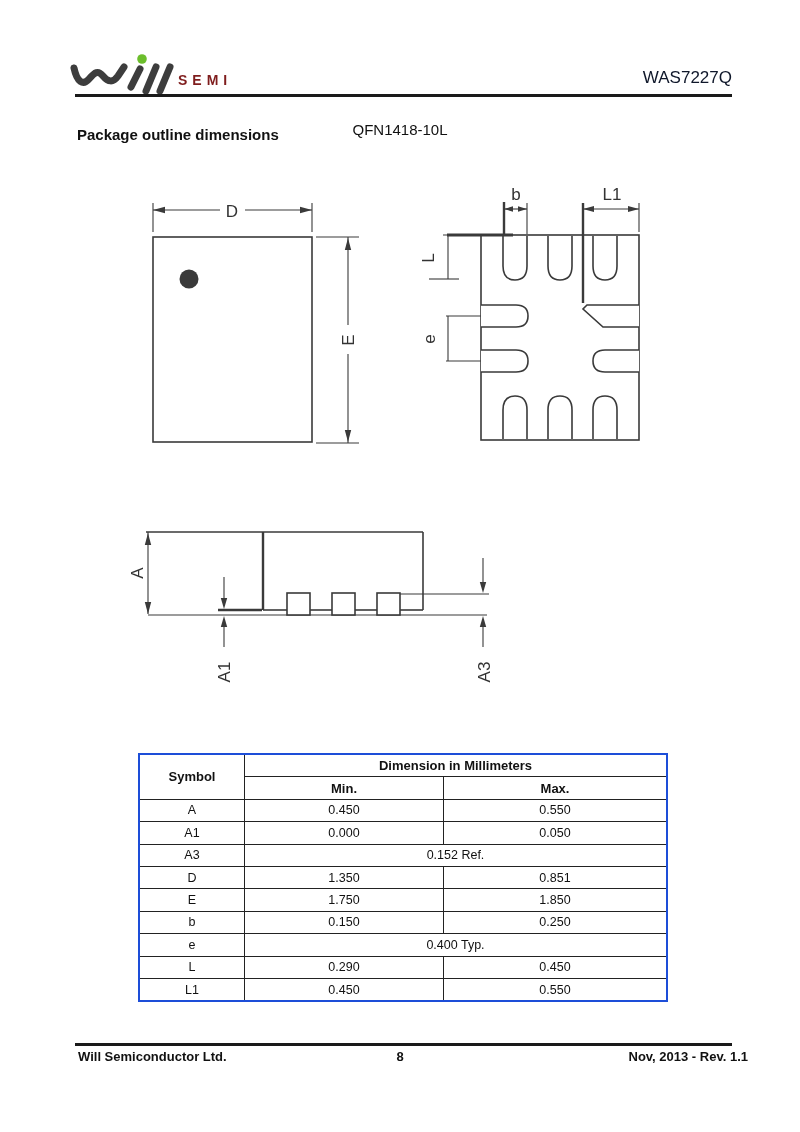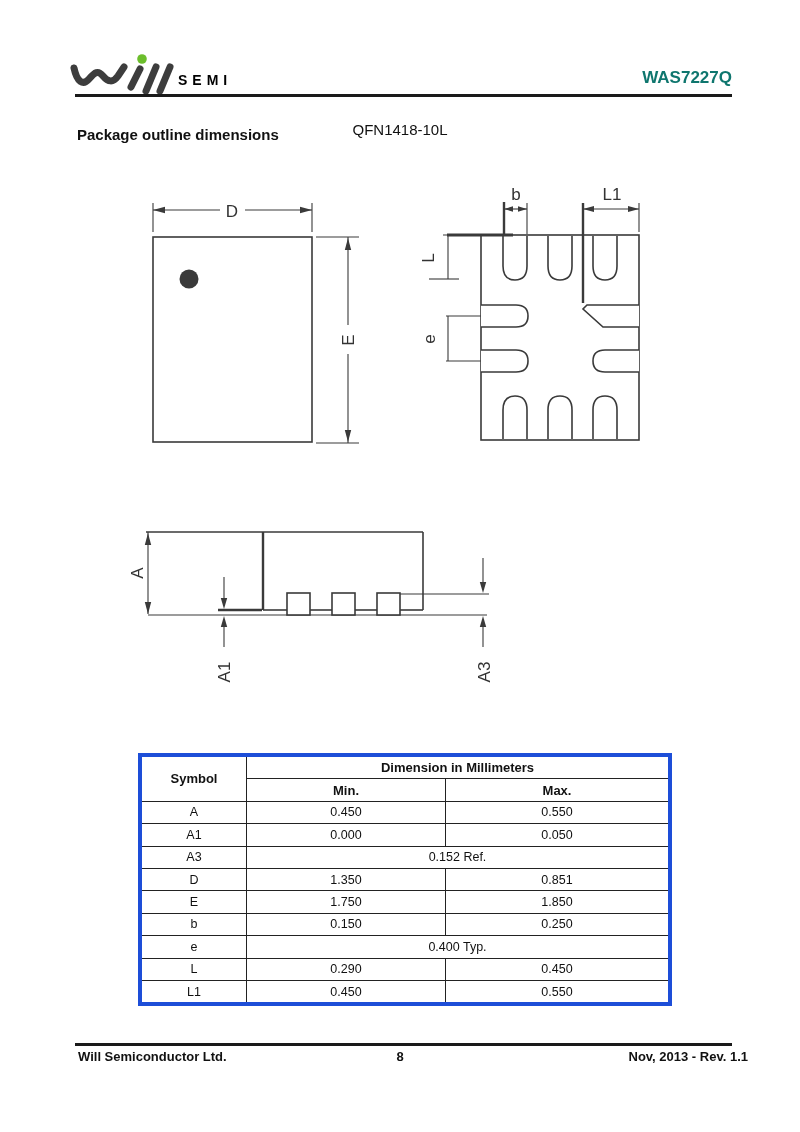--- a/index.html
+++ b/index.html
@@ -1,41 +1,41 @@
 <!DOCTYPE html>
 <html><head>
 <meta charset="utf-8">
 <style>
   html,body{margin:0;padding:0;background:#fff;}
   body{width:800px;height:1132px;position:relative;font-family:"Liberation Sans",sans-serif;color:#111;}
   .abs{position:absolute;}
 
   
-  #brand-semi{left:178px;top:72px;font-size:14px;letter-spacing:5px;color:#000000;font-weight:bold;}
-  #part-number{right:68px;top:68px;font-size:17px;font-weight:bold;color:#0f766e;}
+  #brand-semi{left:178px;top:72px;font-size:14px;letter-spacing:5px;color:#7f1d1d;font-weight:bold;}
+  #part-number{right:68px;top:68px;font-size:17px;font-weight:normal;color:#0f172a;}
   #header-rule{left:75px;top:94px;width:657px;height:3px;background:#1a1a1a;}
   #page-title{left:77px;top:99px;font-size:15px;font-weight:bold;margin-top:27px;}
   #package-name{left:0;top:121px;width:800px;text-align:center;font-size:15px;font-weight:normal;}
 
   
   #drawings{left:0;top:0;width:800px;height:1040px;}
   .ln{stroke:#3a3a3a;stroke-width:1.6;fill:none;}
   .lnf{stroke:#3a3a3a;stroke-width:1.6;fill:#fff;}
   .thin{stroke:#3a3a3a;stroke-width:1.1;fill:none;}
   .sw2{stroke:#3a3a3a;stroke-width:2.4;fill:none;}
   .sw3{stroke:#3a3a3a;stroke-width:3;fill:none;}
   .ah{fill:#3a3a3a;stroke:none;}
   text.dim{font-family:"Liberation Sans",sans-serif;font-size:17px;fill:#333;text-anchor:middle;}
 
   
   #dim-table{left:138px;top:753px;border-collapse:collapse;table-layout:fixed;}
   #dim-table td,#dim-table th{border:1px solid #222;text-align:center;vertical-align:middle;
     font-size:12.5px;padding:0;height:21.4px;}
   #dim-table th{font-weight:bold;font-size:13px;}
-  #dim-table{border:4px solid #1d4ed8;}
+  #dim-table{border:2px solid #1d4ed8;}
   .c1{width:104px;} .c2{width:198px;} .c3{width:222px;}
   tr.hdr1 th{height:20px;} tr.hdr2 th{height:22px;}
 
   
   #footer-rule{left:75px;top:1043px;width:657px;height:3px;background:#1a1a1a;}
   .foot{top:1049px;font-size:13px;font-weight:bold;}
   #footer-company{left:78px;}
   #footer-page{left:0;width:800px;text-align:center;}
   #footer-rev{right:52px;}
 </style>

